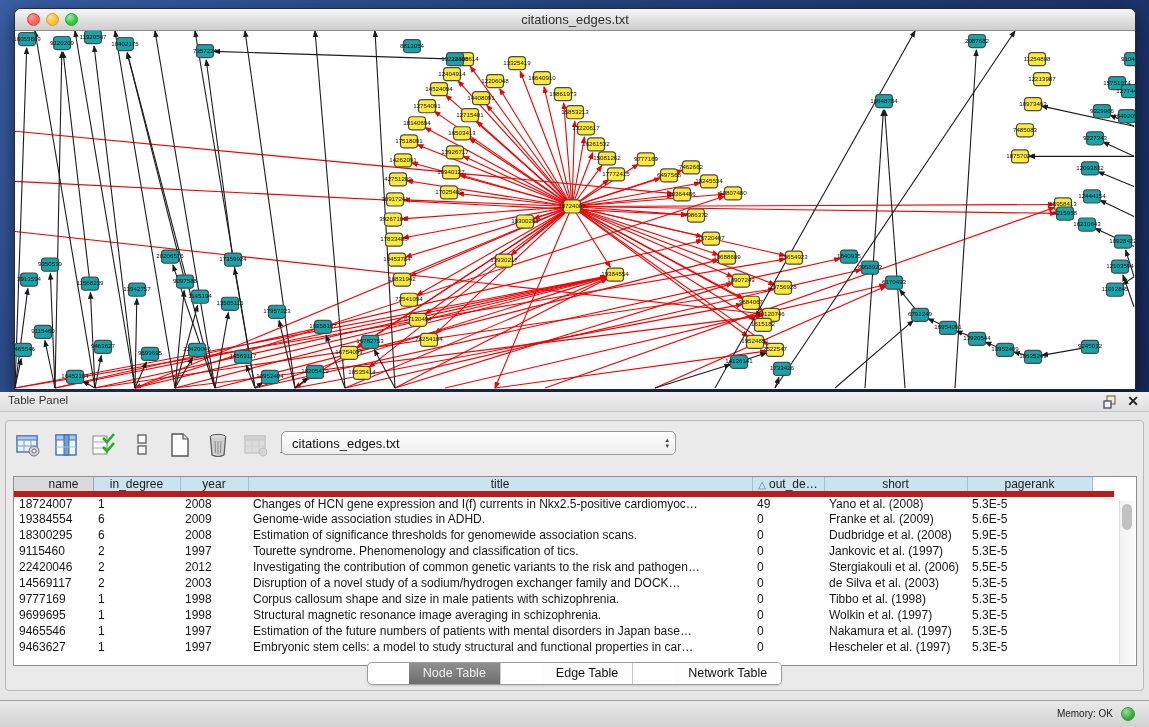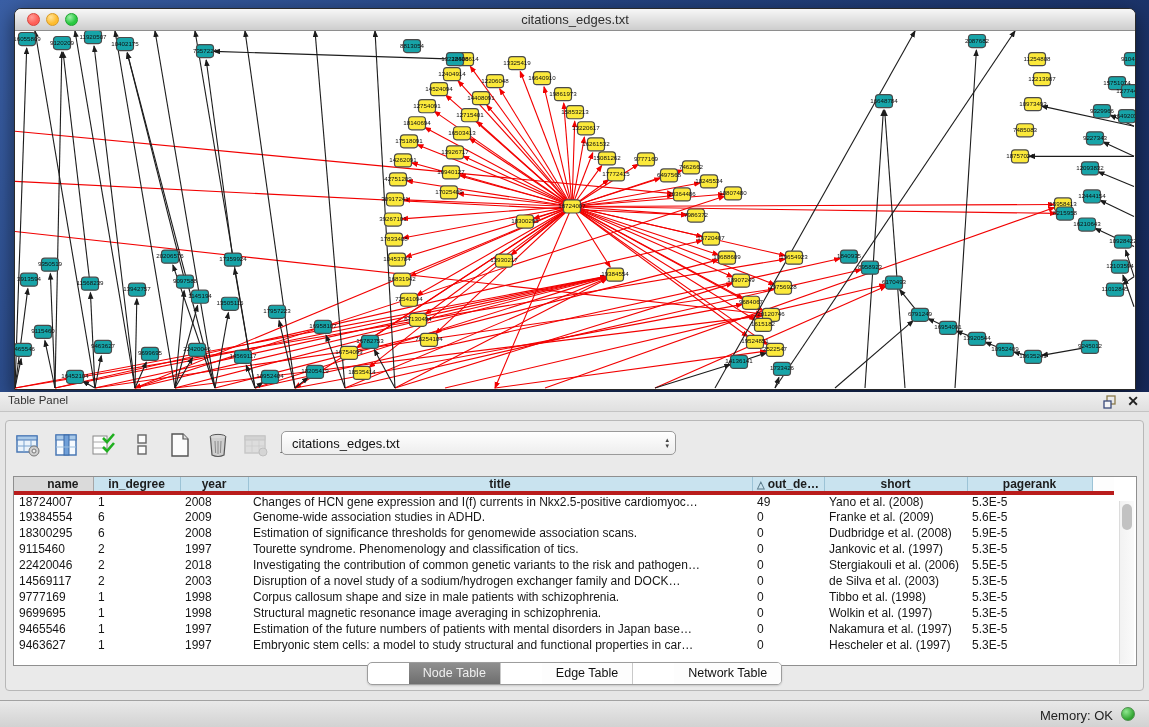--- a/index.html
+++ b/index.html
@@ -46,22 +46,22 @@
   #table-select { position:absolute; left:275px; top:10px; width:395px; height:24px;
     border:1px solid #9a9a9a; border-radius:5px;
     background:linear-gradient(#ffffff,#ededed); display:flex; align-items:center;
     padding:0 6px 0 10px; cursor:pointer; box-shadow:0 1px 1px rgba(255,255,255,.8) inset; }
   #table-select .sel-text { flex:1; font-size:13px; color:#111; }
   .stepper { display:flex; flex-direction:column; line-height:6px; font-size:7px; color:#444; }
 
   #table-wrap { position:absolute; left:7px; top:55px; width:1124px; height:190px;
     background:#fff; border:1px solid #8f8f8f; overflow:hidden; }
   #grid { border-collapse:collapse; table-layout:fixed; width:1100px; }
-  #grid th { height:16px; font-size:12px; font-weight:700; color:#1c1c1c;
-    background:#c9e3ef; border-right:1px solid #9cc3d6; border-bottom:4px solid #b91c1c;
+  #grid th { height:16px; font-size:12px; font-weight:400; color:#1c1c1c;
+    background:#c9e3ef; border-right:1px solid #9cc3d6; border-bottom:6px solid #b91c1c;
     text-align:center; overflow:hidden; white-space:nowrap; }
   #grid th.hdr-gray { background:#dadada; border-right:1px solid #a6a6a6; text-align:right;
     padding-right:14px; }
   #grid th.hdr-filler { background:#fdfdfd; border-right:none; }
   #grid td { height:16px; font-size:12px; color:#161616; padding:0 0 0 5px;
     white-space:nowrap; overflow:hidden; text-overflow:clip; }
   .sort-glyph { color:#5c7c8c; font-size:10px; margin-right:3px; }
   #vscroll { position:absolute; right:2px; top:24px; width:15px; height:163px;
     background:linear-gradient(90deg,#f2f2f2,#fafafa); border-left:1px solid #dcdcdc; }
   #vscroll .thumb { position:absolute; left:2px; top:3px; width:10px; height:26px;
@@ -71,21 +71,21 @@
   #tabbar-inner { display:flex; border:1px solid #9d9d9d; border-radius:5px; overflow:hidden;
     background:#fff; box-shadow:0 1px 2px rgba(0,0,0,.15); }
   .seg { font-size:12.5px; padding:3px 14px 4px 14px; color:#111; background:#fdfdfd;
     border-right:1px solid #c9c9c9; cursor:pointer;margin-left:41px; }
   .seg:last-child { border-right:none; }
   .seg.active { background:linear-gradient(#8f8f8f,#6e6e6e); color:#efefef; }
 
   
   #status-bar { position:absolute; left:0; top:700px; width:1149px; height:27px;
     background:linear-gradient(#e9e9e9,#d2d2d2); border-top:1px solid #a2a2a2; }
-  #memory-label { position:absolute; right:36px; top:7px; font-size:13px; color:#222; }
+  #memory-label { position:absolute; right:36px; top:7px; font-size:10px; color:#222; }
   #memory-dot { position:absolute; right:14px; top:6px; width:14px; height:14px;
     border-radius:50%; border:1px solid #4e8f4e;
     background:radial-gradient(circle at 35% 30%,#8fe78f,#2fa32f 70%); }
 </style>
 </head>
 <body>
 
 <div id="stage">
 
   <div id="network-region">
@@ -638,21 +638,21 @@
                 <td>1997</td>
                 <td>Tourette syndrome. Phenomenology and classification of tics.</td>
                 <td>0</td>
                 <td>Jankovic et al. (1997)</td>
                 <td>5.3E-5</td>
                 <td></td>
               </tr>
               <tr>
                 <td>22420046</td>
                 <td>2</td>
-                <td>2018</td>
+                <td>2012</td>
                 <td>Investigating the contribution of common genetic variants to the risk and pathogen…</td>
                 <td>0</td>
                 <td>Stergiakouli et al. (2006)</td>
                 <td>5.5E-5</td>
                 <td></td>
               </tr>
               <tr>
                 <td>14569117</td>
                 <td>2</td>
                 <td>2003</td>

